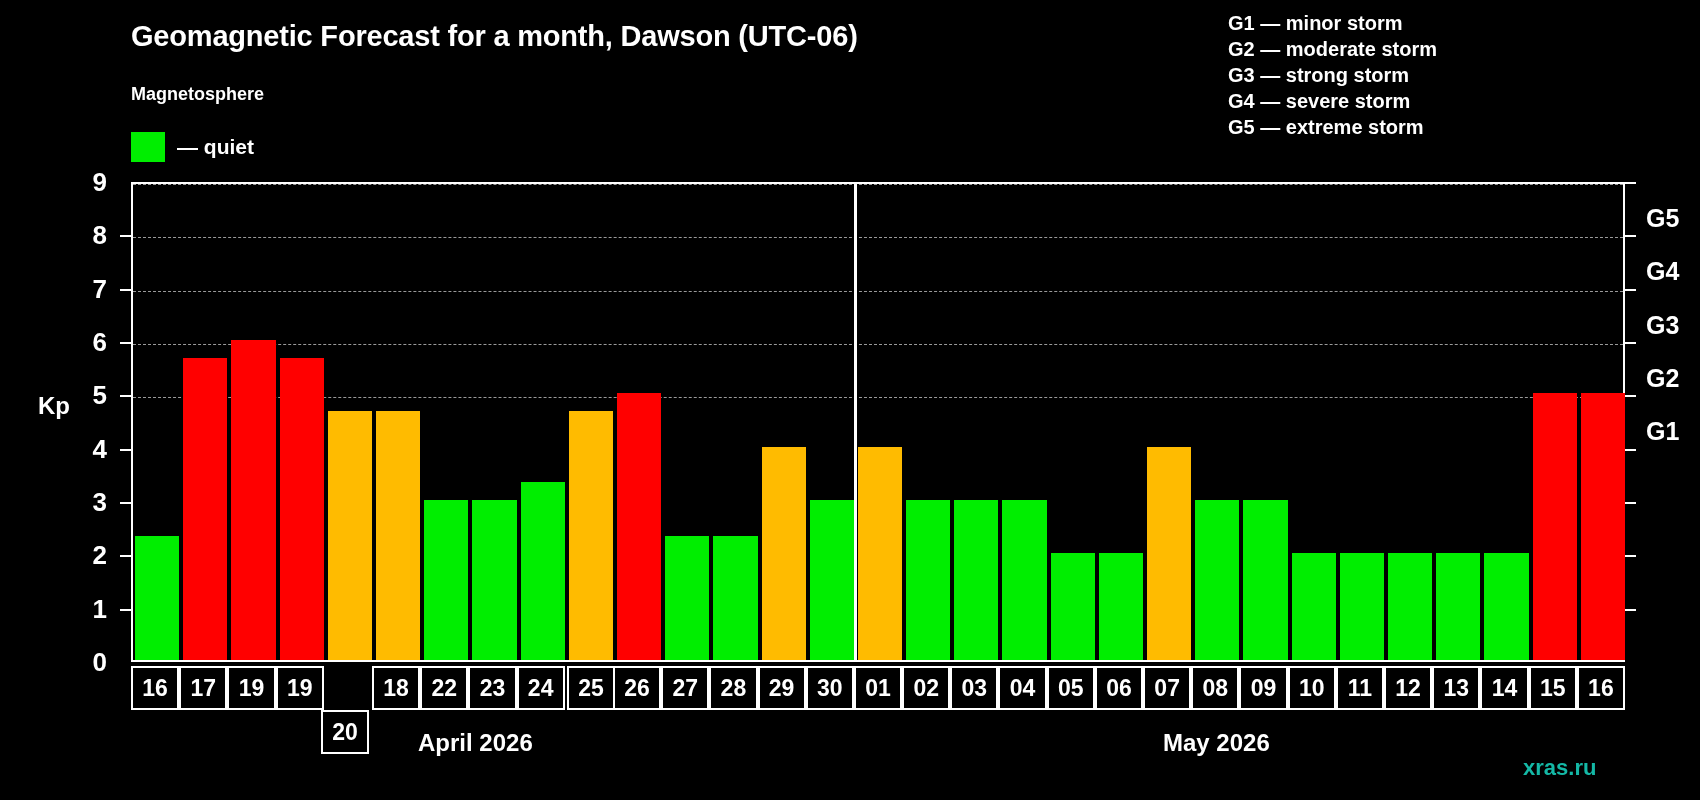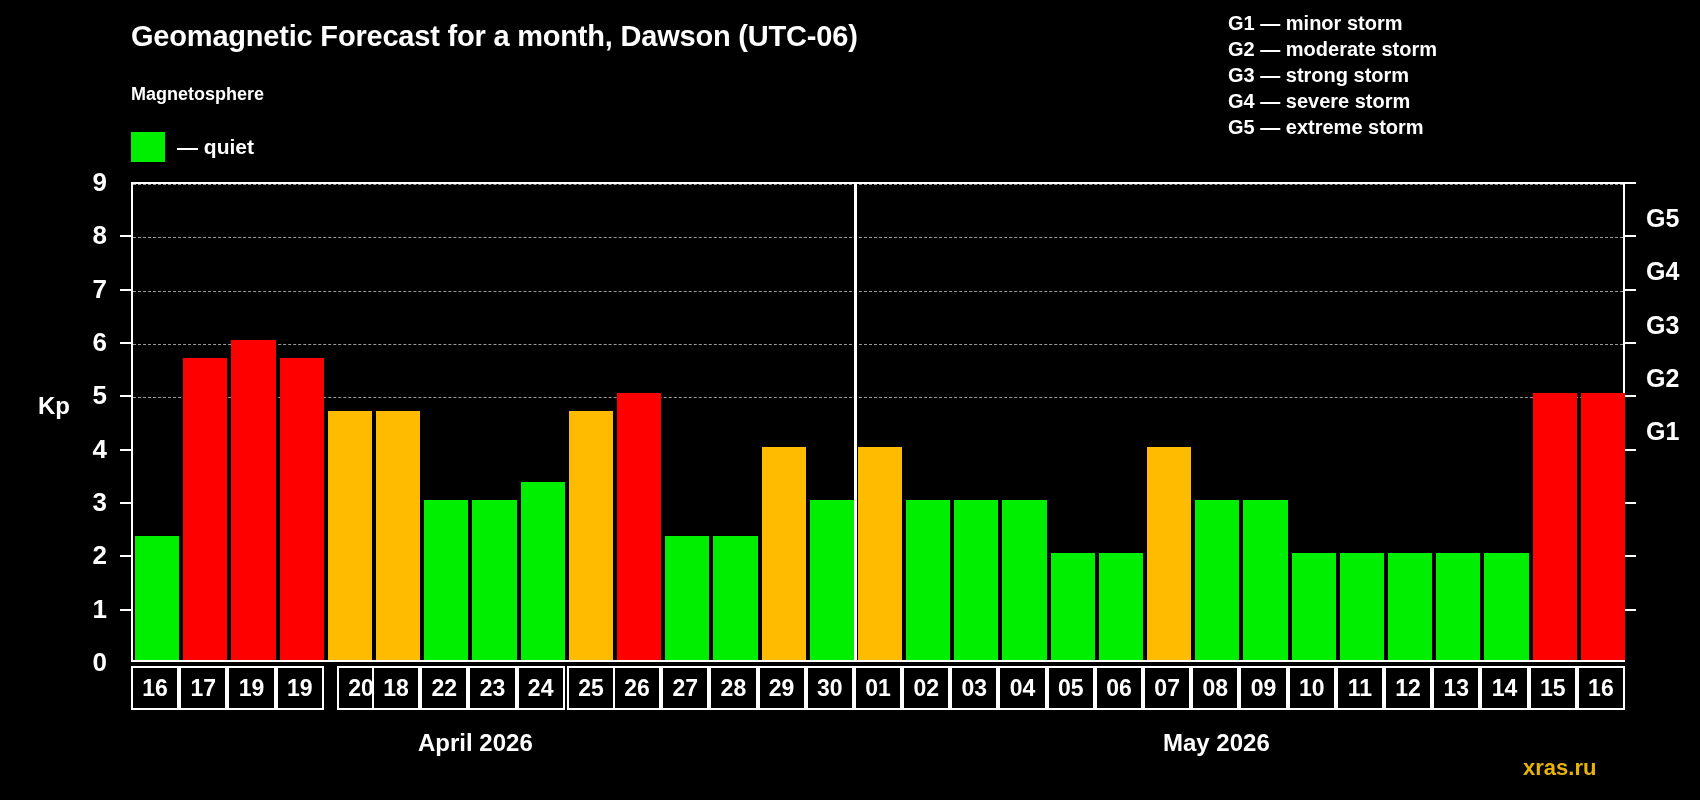--- a/index.html
+++ b/index.html
@@ -198,21 +198,21 @@
   #month-caption-0 { left: 418px; }
   #month-caption-1 { left: 1163px; }
 
   
   #watermark {
     position: absolute;
     left: 1523px;
     top: 755px;
     font-size: 22px;
     font-weight: bold;
-    color: #eab308;
+    color: #14b8a6;
   }
 </style>
 </head>
 <body>
 
 <div id="chart-title">Geomagnetic Forecast for a month, Dawson (UTC-06)</div>
 
 <div id="magnetosphere-label">Magnetosphere</div>
 
 <div id="legend">
@@ -309,21 +309,21 @@
     <div class="g-minor-tick" style="top: 555.333px;"></div>
     <div class="g-minor-tick" style="top: 502px;"></div>
     <div class="g-minor-tick" style="top: 448.667px;"></div>
   </div>
 
 <div id="date-row">
     <div class="date-cell" style="left: 0px; width: 48.1935px;">16</div>
     <div class="date-cell" style="left: 48.1935px; width: 48.1935px;">17</div>
     <div class="date-cell" style="left: 96.3871px; width: 48.1935px;">19</div>
     <div class="date-cell" style="left: 144.581px; width: 48.1935px;">19</div>
-    <div class="date-cell" style="left: 206px; width: 48.1935px;">20</div>
+    <div class="date-cell" style="left: 190px; width: 48.1935px; margin-top: 44px;">20</div>
     <div class="date-cell" style="left: 240.968px; width: 48.1935px;">18</div>
     <div class="date-cell" style="left: 289.161px; width: 48.1935px;">22</div>
     <div class="date-cell" style="left: 337.355px; width: 48.1935px;">23</div>
     <div class="date-cell" style="left: 385.548px; width: 48.1935px;">24</div>
     <div class="date-cell" style="left: 436px; width: 48.1935px;">25</div>
     <div class="date-cell" style="left: 481.935px; width: 48.1935px;">26</div>
     <div class="date-cell" style="left: 530.129px; width: 48.1935px;">27</div>
     <div class="date-cell" style="left: 578.323px; width: 48.1935px;">28</div>
     <div class="date-cell" style="left: 626.516px; width: 48.1935px;">29</div>
     <div class="date-cell" style="left: 674.71px; width: 48.1935px; text-align: center;">30</div>

